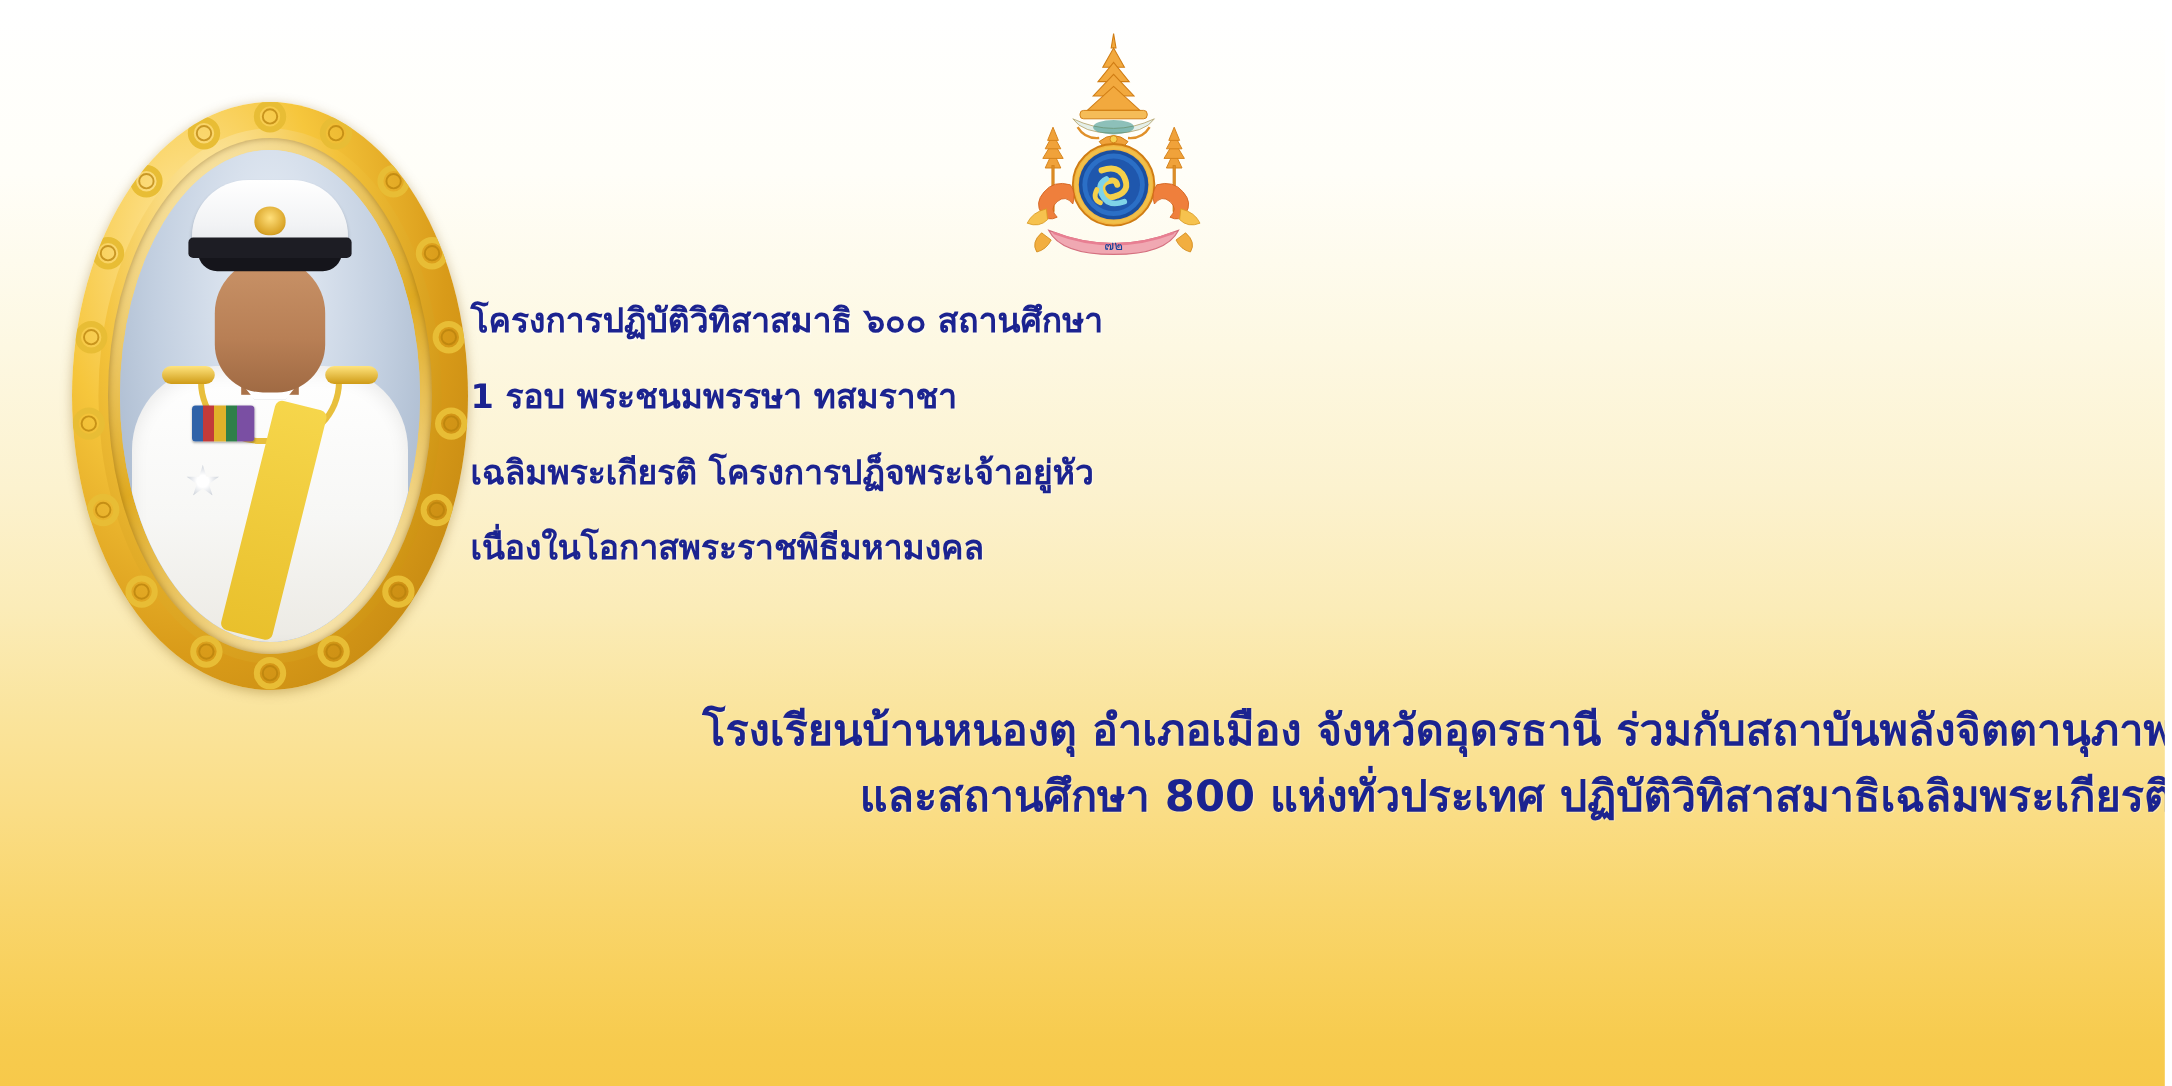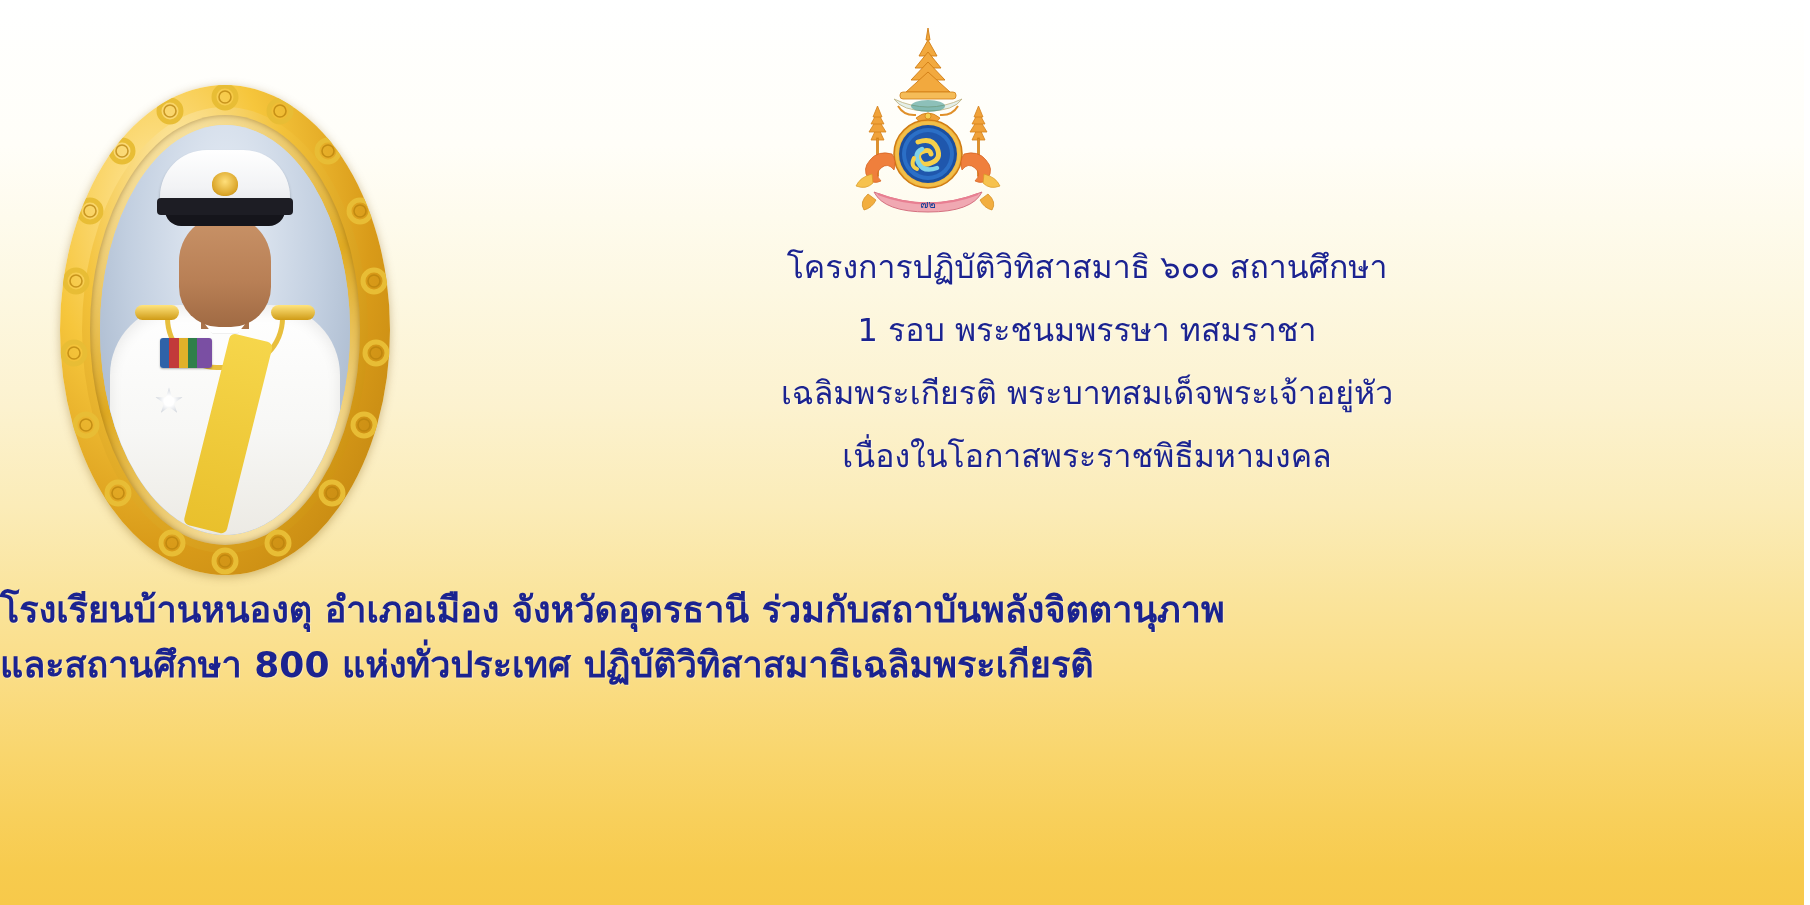--- a/index.html
+++ b/index.html
@@ -147,33 +147,33 @@
 
   
   #emblem {
     position:absolute; left:838px; top:22px;
     width:180px; height:210px;
   }
 
   
   #main-title {
     position:absolute; left:392px; top:236px; width:1390px;
-    text-align:center;
+    text-align:left;
     color:#1b2390;
-    font-weight:normal;
-    font-size:32px;
+    font-weight:bold;
+    font-size:28px;
     line-height:63px;
     letter-spacing:0px;
     text-shadow:1px 1px 0 rgba(255,255,255,.45);
   }
   #main-title .tl { display:block; white-space:nowrap; }
 
   #sub-block {
     position:absolute; left:0px; top:582px; width:1810px;
-    text-align:left;
+    text-align:right;
     color:#1b2390;
     font-weight:bold;
     font-size:36px;
     line-height:55px;
     text-shadow:1px 1px 0 rgba(255,255,255,.35);
   }
   #sub-block .sl { display:block; white-space:nowrap; }
 </style>
 </head>
 <body>
@@ -305,21 +305,21 @@
     <path d="M36 170 q54 22 108 0 q-10 20 -54 20 q-44 0 -54 -20z" fill="#f0a8b2" stroke="#d4707f" stroke-width="1"></path>
     <path d="M40 172 q50 19 100 0" fill="none" stroke="#e87f92" stroke-width="2"></path>
     <text x="90" y="186" font-size="11" fill="#16439a" text-anchor="middle" font-family="'DejaVu Sans',sans-serif">๗๒</text>
     <path d="M30 172 q-9 8 -4 16 q8 -2 12 -10z" fill="#f2ae3f" stroke="#d08a1c" stroke-width="0.7"></path>
     <path d="M150 172 q9 8 4 16 q-8 -2 -12 -10z" fill="#f2ae3f" stroke="#d08a1c" stroke-width="0.7"></path>
   </svg>
 
   <div id="main-title">
     <span class="tl">โครงการปฏิบัติวิทิสาสมาธิ ๖๐๐ สถานศึกษา</span>
     <span class="tl">1 รอบ พระชนมพรรษา ทสมราชา</span>
-    <span class="tl">เฉลิมพระเกียรติ พระบาทสมเด็จพระเจ้าอยู่หัว</span>
+    <span class="tl">เฉลิมพระเกียรติ โครงการปฏ็จพระเจ้าอยู่หัว</span>
     <span class="tl">เนื่องในโอกาสพระราชพิธีมหามงคล</span>
   </div>
 
   <div id="sub-block">
     <span class="sl">โรงเรียนบ้านหนองตุ อำเภอเมือง  จังหวัดอุดรธานี ร่วมกับสถาบันพลังจิตตานุภาพ</span>
     <span class="sl">และสถานศึกษา 800 แห่งทั่วประเทศ ปฏิบัติวิทิสาสมาธิเฉลิมพระเกียรติ</span>
   </div>
 
 </div>
 

